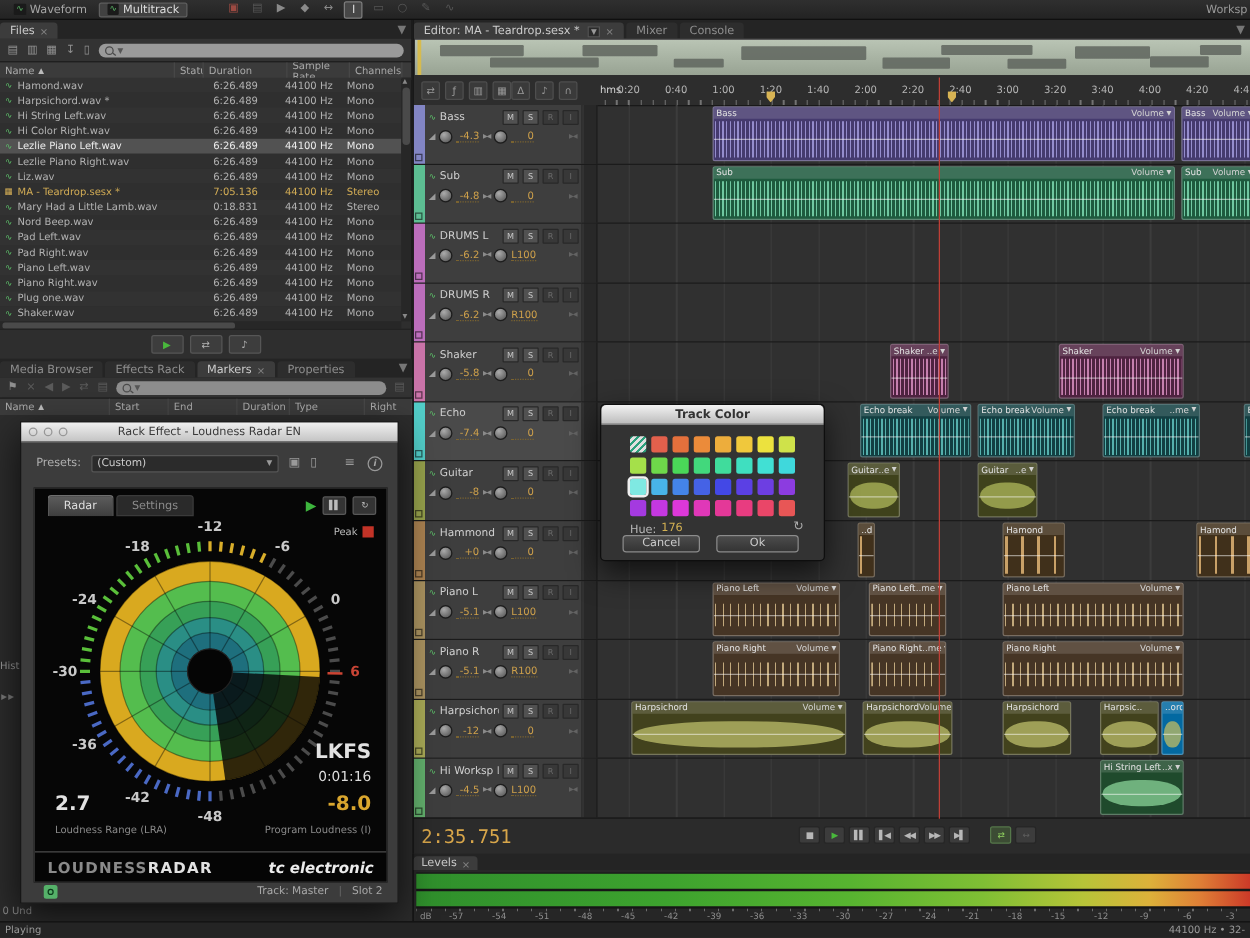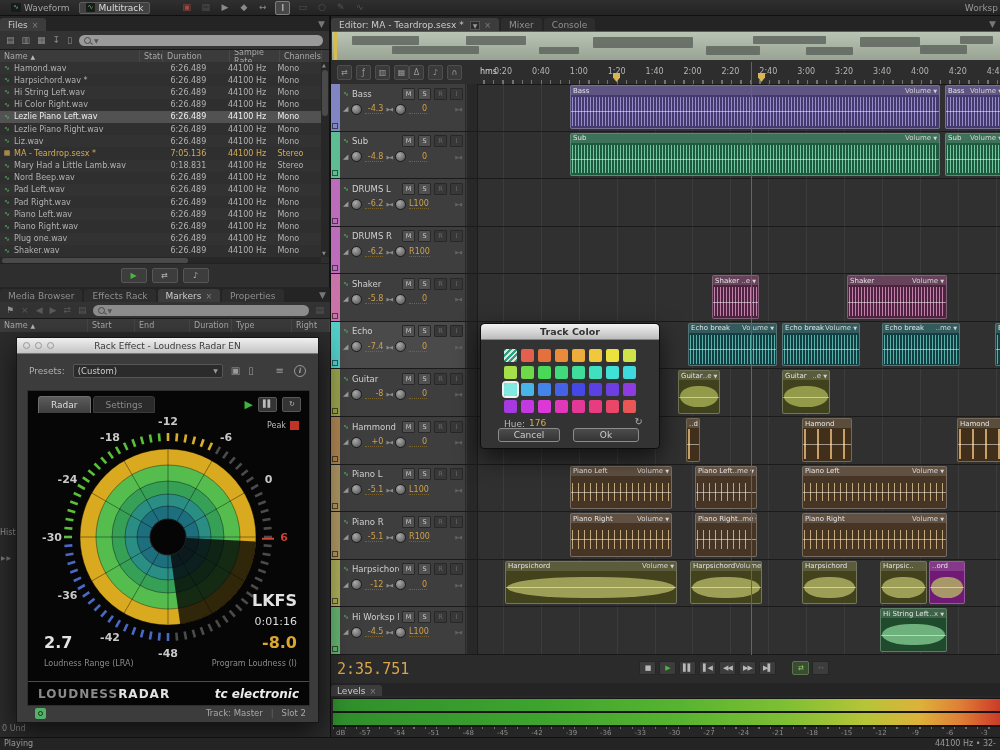--- a/index.html
+++ b/index.html
@@ -1052,21 +1052,21 @@
             </div>
           </div>
           <div class="clip" style="left: 402px; width: 47px; background: rgb(66, 66, 29); --wc: #b5b766;">
             <div class="clip-head">
               <div class="clip-label">Harpsic..</div>
             </div>
             <div class="clip-body">
               <div class="wave w-blob"></div>
             </div>
           </div>
-          <div class="clip" style="left: 451px; width: 36px; background: #701a75; --wc: #b5b766;">
+          <div class="clip" style="left: 451px; width: 18px; background: #0369a1; --wc: #b5b766;">
             <div class="clip-head">
               <div class="clip-label">..ord</div>
             </div>
             <div class="clip-body">
               <div class="wave w-blob"></div>
             </div>
           </div>
         </div>
       </div>
       <div class="track">

